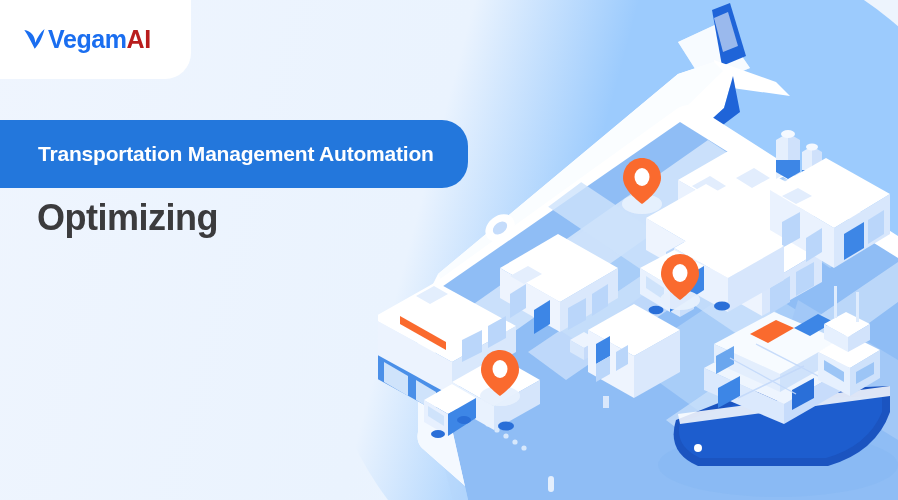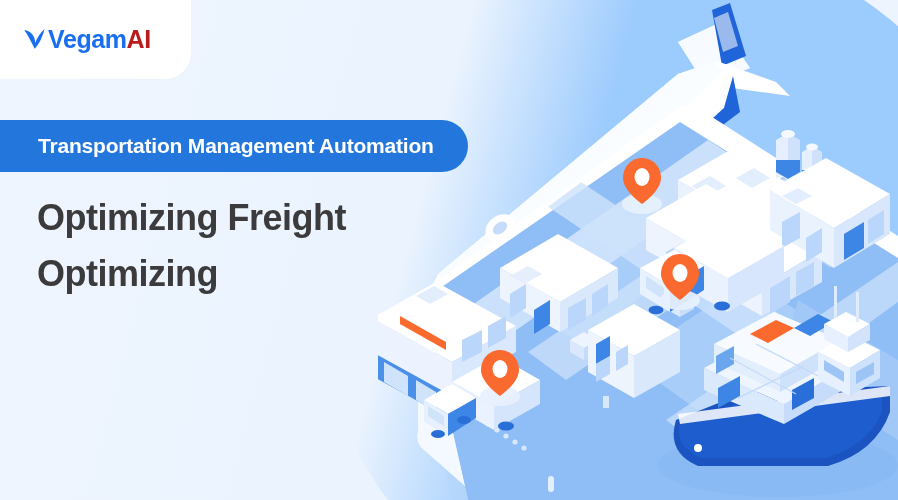--- a/index.html
+++ b/index.html
@@ -46,21 +46,21 @@
   .logo-text {
     font-size:25px; font-weight:700; letter-spacing:-0.4px;
     line-height:1;
   }
   .logo-text .t-blue  { color:#1a6ef0;margin-top:46px; }
   .logo-text .t-green { color:#b91c1c; }
 
   
   .badge {
     position:absolute; left:0; top:120px;
-    height:52px;
+    height:68px;
     background:#2377dc;
     border-top-right-radius:26px; border-bottom-right-radius:26px;
     display:flex; align-items:center;
     padding:0 34px 0 38px;
     z-index:6;
   }
   .badge-label {
     color:#ffffff; font-size:21px; font-weight:700;
     letter-spacing:-0.2px; white-space:nowrap;
   }
@@ -371,17 +371,16 @@
       </svg>
       <span class="logo-text"><span class="t-blue">Vegam</span><span class="t-green">AI</span></span>
     </div>
   </div>
 
   <div class="badge">
     <span class="badge-label">Transportation Management Automation</span>
   </div>
 
   <h1 class="headline">
-    <span class="ln">Optimizing Freight</span>
     <span class="ln">Optimizing</span>
   </h1>
 
 </div>
 
 </body></html>

